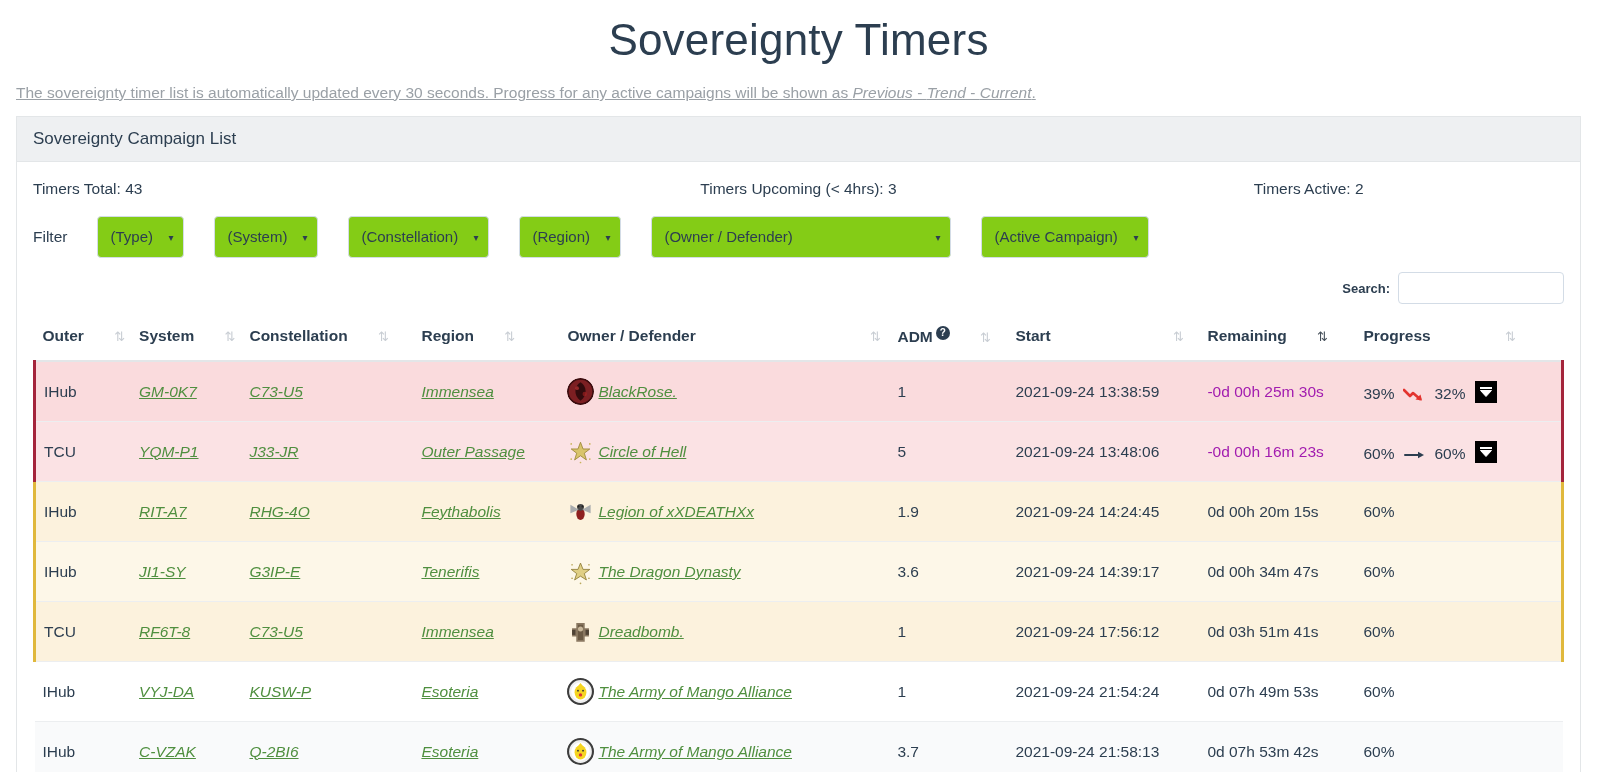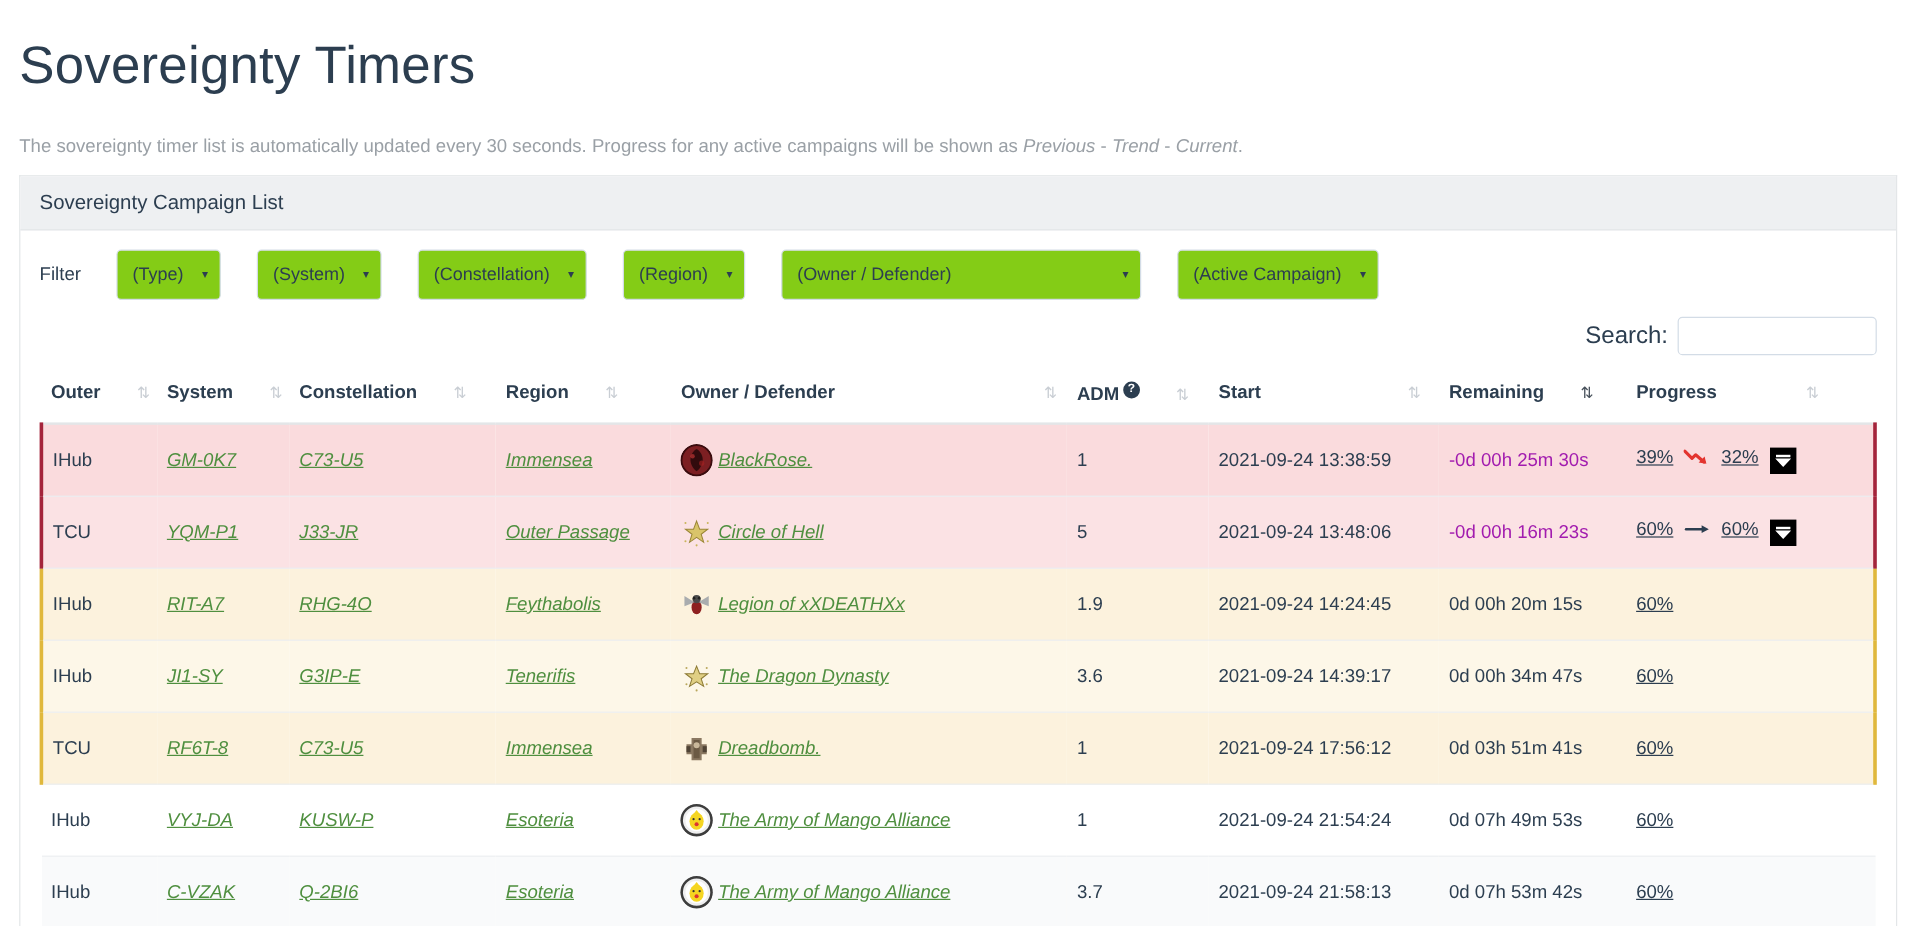--- a/index.html
+++ b/index.html
@@ -8,32 +8,34 @@
     width: 1597px; height: 772px;
     background: #ffffff;
     font-family: "Liberation Sans", sans-serif;
     color: #212529;
     overflow: hidden;
   }
   .page { width: 1597px; min-height: 772px; position: relative; }
 
   
   .page-title {
+    text-align: center;
     font-size: 44px;
     font-weight: 400;
     color: #2c3e50;
-    margin: 16px;
+    margin: 1px;
     padding: 14px 0 18px 0;
     letter-spacing: 0.2px;
   }
   .page-subtitle {
     font-size: 15.5px;
     color: #9aa0a6;
     padding: 0 0 0 16px;
     margin: 0 0 14px 0;
+    text-decoration: underline;
   }
   .page-subtitle i { font-style: italic; }
 
   
   .panel {
     margin: 0 16px 0 16px;
     border: 1px solid #e3e6e8;
     border-bottom: none;
     background: #fff;
   }
@@ -93,21 +95,21 @@
     color: #2c3e50;
   }
 
   
   .search-row {
     display: flex;
     justify-content: flex-end;
     align-items: center;
     padding: 4px 0 12px 0;
   }
-  .search-label { font-size: 20px; color: #2c3e50; margin-right: 8px; }
+  .search-label { font-size: 13px; color: #2c3e50; margin-right: 8px; font-weight: bold; }
   input.search-input {
     border: 1px solid #d3dce6;
     border-radius: 4px;
     height: 32px;
     width: 166px;
     padding: 4px 8px;
     font-family: "Liberation Sans", sans-serif;
     font-size: 14px;
     outline: none;
     background: #fff;
@@ -185,21 +187,21 @@
   }
   .owner-cell { display: flex; align-items: center; gap: 4px; }
   .owner-logo {
     width: 27px; height: 27px;
     border-radius: 50%;
     flex: 0 0 27px;
     display: block;
   }
   td.remaining.overdue { color: #a21caf; }
 
-  .progress-cell { display: flex; align-items: flex-start; gap: 9px; text-decoration: underline; }
+  .progress-cell { display: flex; align-items: flex-end; gap: 9px; }
   .prog-num { color: #2c3e50; }
   .trend-svg { display: block; }
   .detail-toggle {
     width: 22px; height: 22px;
     background: #000;
     display: inline-flex;
     align-items: center;
     justify-content: center;
     flex: 0 0 22px;
     cursor: pointer;
@@ -225,20 +227,25 @@
   <p class="page-subtitle">
     <span>The sovereignty timer list is automatically updated every 30 seconds. Progress for any active campaigns will be shown as </span><i>Previous</i><span> - </span><i>Trend</i><span> - </span><i>Current</i><span>.</span>
   </p>
 
   <div class="panel">
 
     <div class="panel-heading">Sovereignty Campaign List</div>
 
     <div class="panel-body">
 
+      <div class="stats-row">
+        <div class="stat">Timers Total: 43</div>
+        <div class="stat center">Timers Upcoming (&lt; 4hrs): 3</div>
+        <div class="stat right">Timers Active: 2</div>
+      </div>
 
       <div class="filter-row">
         <span class="filter-label">Filter</span>
 
         <span class="select-wrap">
           <select class="filter-select">
             <option>(Type)</option>
           </select>
           <span class="select-caret">▾</span>
         </span>

